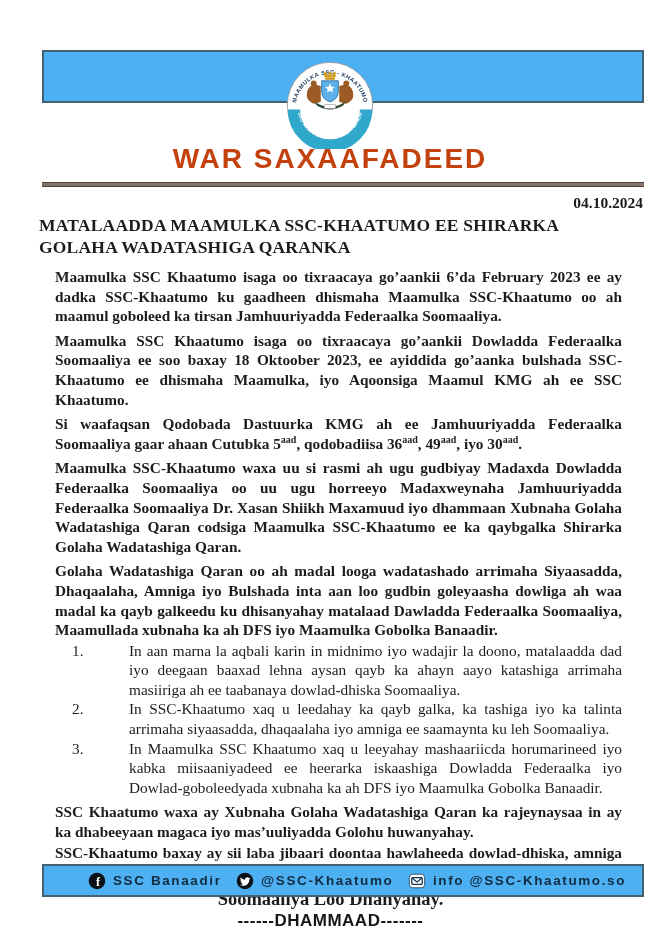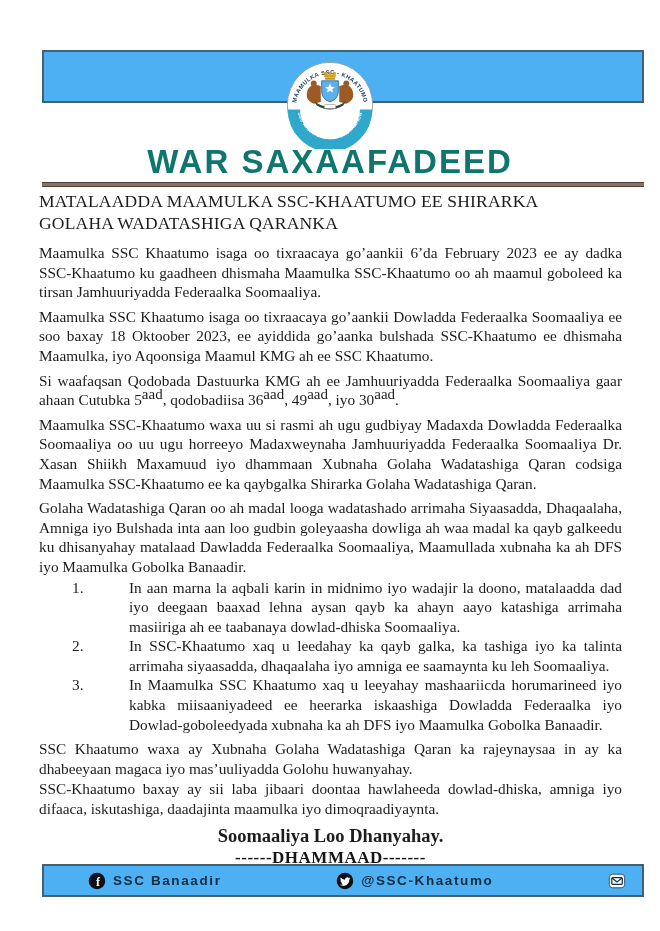--- a/index.html
+++ b/index.html
@@ -14,47 +14,47 @@
     position:absolute;left:42px;top:50px;width:602px;height:53px;
     background:#4db0f2;border:2px solid #44616f;box-sizing:border-box;
   }
   .logo{
     position:absolute;left:50%;top:61px;transform:translateX(-50%);
     width:88px;height:88px;z-index:2;
   }
   .press-type{
     position:absolute;top:143px;left:0;width:100%;text-align:center;
     font-family:"Liberation Sans",sans-serif;font-weight:700;
-    font-size:33px;letter-spacing:2px;color:#0f766e;
+    font-size:28px;letter-spacing:2px;color:#c2410c;
   }
   .head-rule{
     position:absolute;left:42px;top:182px;width:602px;height:3px;
     background:#86746a;border-top:1.5px solid#4e4038;border-bottom:1.5px solid#4e4038;
   }
   
   .content{padding:2px 38px 0 39px;}
   .date-line{
     text-align:right;font-weight:700;font-size:15.5px;margin:4px -21px 2px 0;
   }
   .doc-title{
-    font-size:17.5px;line-height:22px;font-weight:400;margin:0 12px 9px 0;
+    font-size:17.5px;line-height:22px;font-weight:700;margin:0 12px 9px 0;
     letter-spacing:.2px;
   }
-  .para{font-size:15.3px;line-height:19.6px;text-align:justify;margin:0 0 5px 0;}
-  .para sup{font-size:15px;line-height:0;}
+  .para{font-size:15.3px;line-height:19.6px;text-align:justify;margin:0 0 5px 16px;font-weight:bold;}
+  .para sup{font-size:10px;line-height:0;}
   .lead-in{margin-bottom:1px;}
   .dlist{margin:0 0 5px 0;}
   .dlist-item{display:flex;padding-left:33px;}
   .dlist-num{width:25px;flex:none;font-size:15.3px;line-height:19.6px;}
   .dlist-text{flex:1;font-size:15.3px;line-height:19.6px;text-align:justify;margin-left:32px;}
   .slogan{
     text-align:center;font-weight:700;font-size:18.5px;margin:7px 0 1px 0;
   }
   .end-marker{
-    text-align:center;font-family:Liberation Serif, serif;
+    text-align:center;font-family:Liberation Sans, sans-serif;
     font-weight:700;font-size:17px;letter-spacing:.5px;color:#161616;margin:1px 0 0 0;
   }
   
   .footer-bar{
     position:absolute;left:42px;top:864px;width:602px;height:33px;
     background:#4db0f2;border:2px solid #44616f;box-sizing:border-box;
     display:flex;align-items:center;justify-content:space-between;
     padding:0 16px 0 44px;
   }
   .fgroup{display:flex;align-items:center;gap:7px;}
@@ -118,20 +118,21 @@
         </g>
       </g>
     </svg>
 
     <div class="press-type">WAR SAXAAFADEED</div>
     <div class="head-rule"></div>
   </div>
 
   <div class="content">
 
+    <div class="date-line">04.10.2024</div>
 
     <h2 class="doc-title">MATALAADDA MAAMULKA SSC-KHAATUMO EE SHIRARKA GOLAHA WADATASHIGA QARANKA</h2>
 
     <p class="para">Maamulka SSC Khaatumo isaga oo tixraacaya go’aankii 6’da February 2023 ee ay dadka SSC-Khaatumo ku gaadheen dhismaha Maamulka SSC-Khaatumo oo ah maamul goboleed ka tirsan Jamhuuriyadda Federaalka Soomaaliya.</p>
 
     <p class="para">Maamulka SSC Khaatumo isaga oo tixraacaya go’aankii Dowladda Federaalka Soomaaliya ee soo baxay 18 Oktoober 2023, ee ayiddida go’aanka bulshada SSC-Khaatumo ee dhismaha Maamulka, iyo Aqoonsiga Maamul KMG ah ee SSC Khaatumo.</p>
 
     <p class="para"><span>Si waafaqsan Qodobada Dastuurka KMG ah ee Jamhuuriyadda Federaalka Soomaaliya gaar ahaan Cutubka 5</span><sup>aad</sup><span>, qodobadiisa 36</span><sup>aad</sup><span>, 49</span><sup>aad</sup><span>, iyo 30</span><sup>aad</sup><span>.</span></p>
 
     <p class="para">Maamulka SSC-Khaatumo waxa uu si rasmi ah ugu gudbiyay Madaxda Dowladda Federaalka Soomaaliya oo uu ugu horreeyo Madaxweynaha Jamhuuriyadda Federaalka Soomaaliya Dr. Xasan Shiikh Maxamuud iyo dhammaan Xubnaha Golaha Wadatashiga Qaran codsiga Maamulka SSC-Khaatumo ee ka qaybgalka Shirarka Golaha Wadatashiga Qaran.</p>
@@ -179,16 +180,17 @@
       </svg>
       <span class="flabel">@SSC-Khaatumo</span>
     </div>
 
     <div class="fgroup">
       <svg class="ficon" viewBox="0 0 20 20">
         <rect x="1.5" y="2.5" width="17" height="15" rx="3.5" fill="#ffffff" stroke="#2a4a63" stroke-width="1"></rect>
         <rect x="4.2" y="6.2" width="11.6" height="7.6" rx="1" fill="none" stroke="#14324e" stroke-width="1.4"></rect>
         <path d="M4.5 6.8 L10 11 L15.5 6.8" fill="none" stroke="#14324e" stroke-width="1.4"></path>
       </svg>
+      <span class="flabel">info @SSC-Khaatumo.so</span>
     </div>
 
   </div>
 </div>
 
 </body></html>

